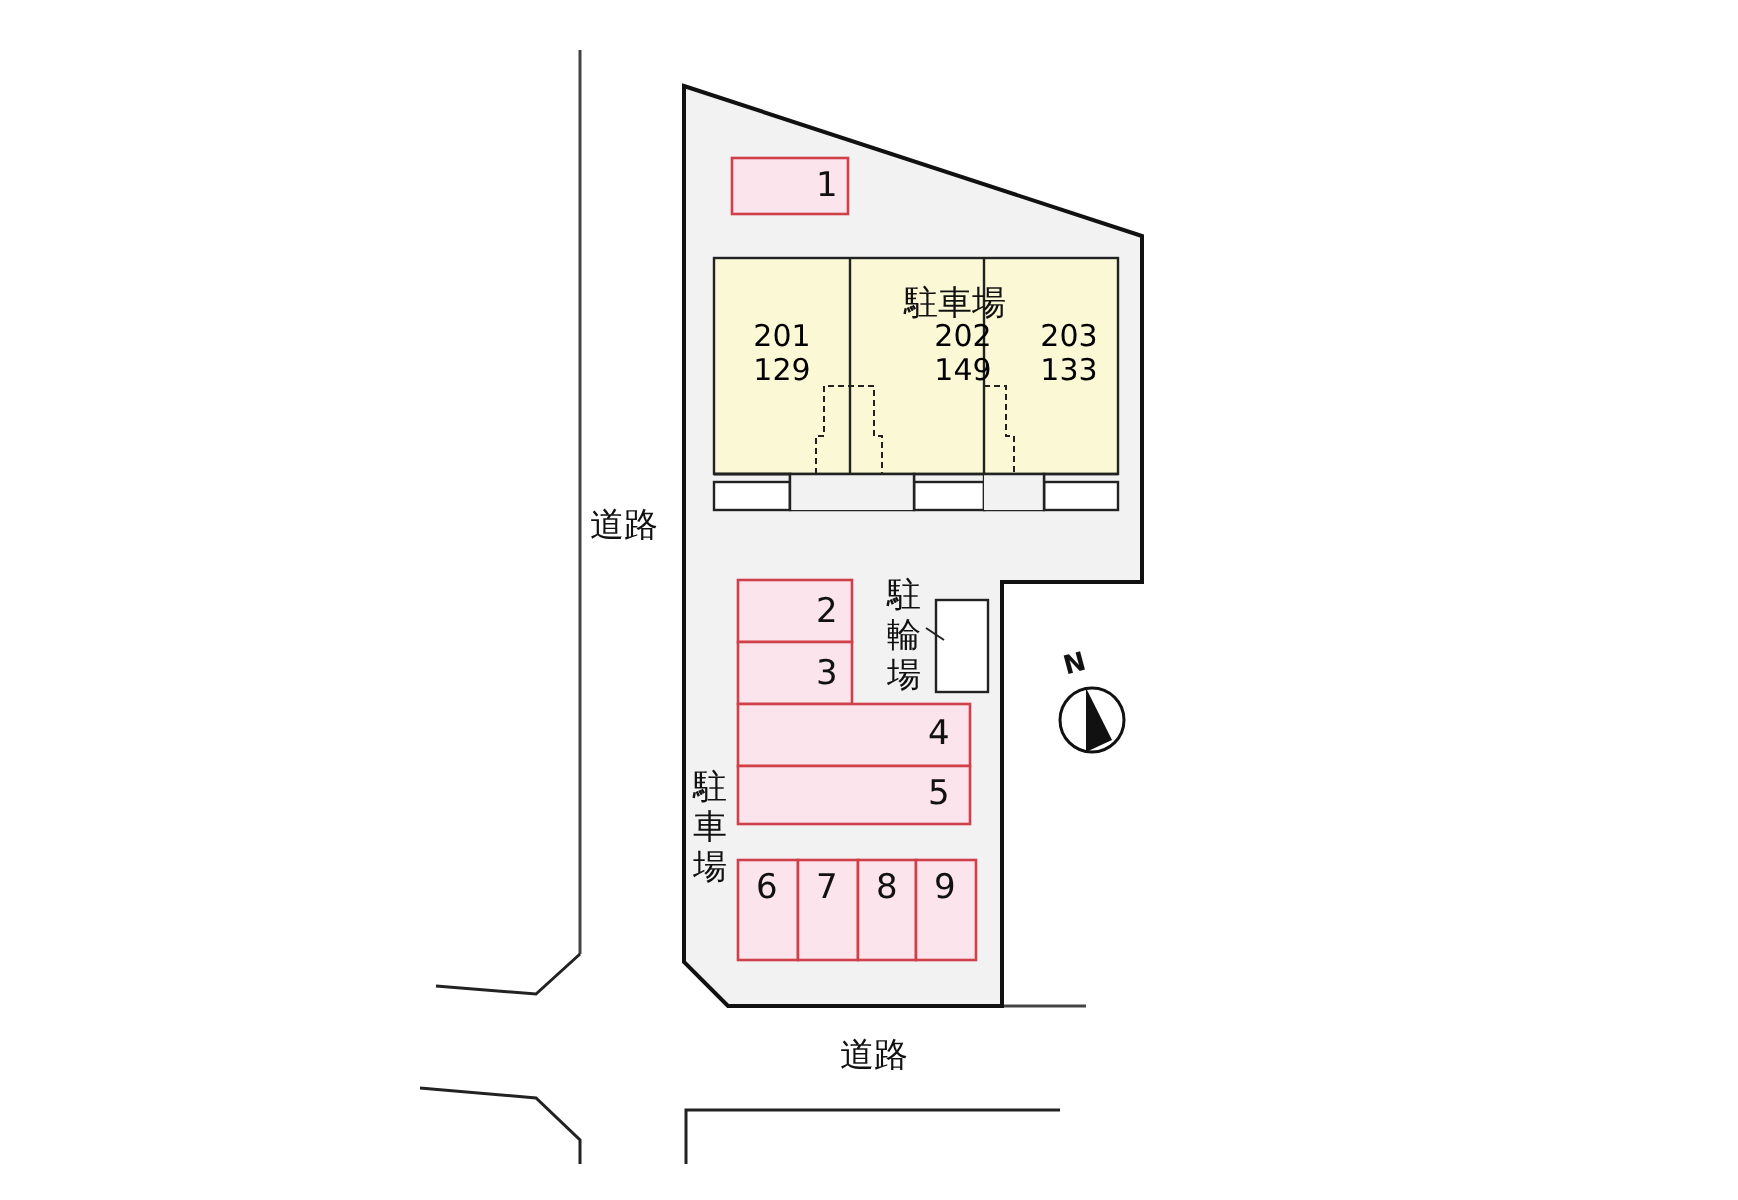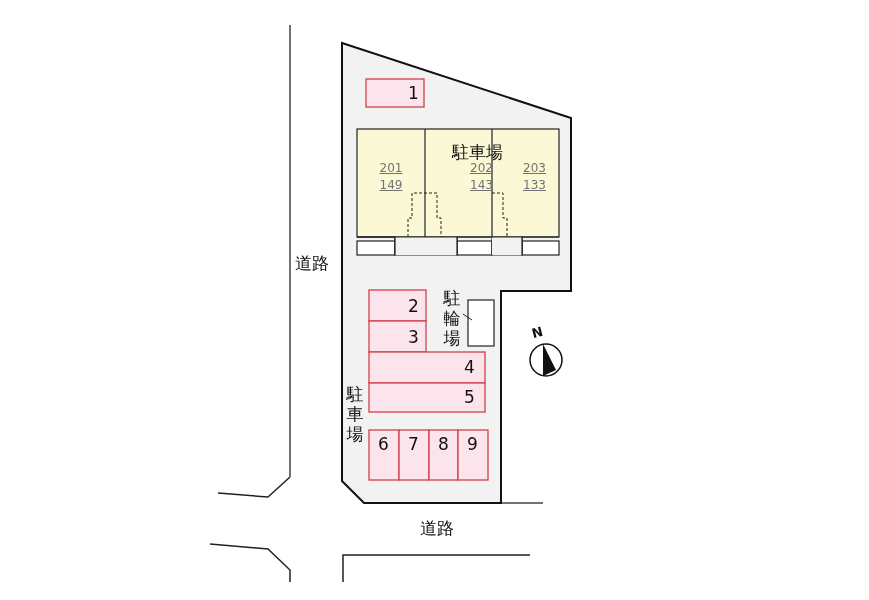--- a/index.html
+++ b/index.html
@@ -2,21 +2,21 @@
 <html><head>
 <meta charset="utf-8">
 <style>
   html, body { margin:0; padding:0; background:#ffffff; }
   body { width:869px; height:600px; position:relative; overflow:hidden;
          font-family:"DejaVu Sans", "Liberation Sans", sans-serif; }
   svg { position:absolute; left:0; top:0; }
   .lbl { position:absolute; color:#111; font-size:17px; line-height:1; }
   .vlbl { position:absolute; color:#111; font-size:17px; line-height:20px; width:18px; text-align:center; }
   .num { position:absolute; font-size:17px; color:#111; line-height:1; }
-  .unit { position:absolute; font-size:12px; color:#737373; line-height:17px; text-align:center;text-decoration:underline; }
+  .unit { position:absolute; font-size:15px; color:#000000; line-height:17px; text-align:center; }
 </style>
 </head>
 <body>
 
 <svg width="869" height="600" viewBox="0 0 869 600">
 
   <line x1="290" y1="25" x2="290" y2="477" stroke="#444" stroke-width="1.5"></line>
   <polyline points="218,493 268,497 290,477" fill="none" stroke="#222" stroke-width="1.5"></polyline>
   <polyline points="210,544 268,549 290,570 290,582" fill="none" stroke="#222" stroke-width="1.5"></polyline>
   <polyline points="343,582 343,555 530,555" fill="none" stroke="#222" stroke-width="1.5"></polyline>
@@ -79,25 +79,25 @@
 <div class="vlbl" style="left:443px; top:288px;">
   <div>駐</div>
   <div>輪</div>
   <div>場</div>
 </div>
 
 <div class="lbl" style="left:532px; top:326px; font-size:13px; font-weight:bold; transform:rotate(-15deg);">N</div>
 
 <div class="unit" style="left:357px; top:160px; width:68px;">
   <div>201</div>
-  <div>149</div>
+  <div>129</div>
 </div>
 <div class="unit" style="left:448px; top:160px; width:67px;">
   <div>202</div>
-  <div>143</div>
+  <div>149</div>
 </div>
 <div class="unit" style="left:492px; top:160px; width:85px;">
   <div>203</div>
   <div>133</div>
 </div>
 
 <div class="num" style="left:408px; top:85px;">1</div>
 <div class="num" style="left:408px; top:298px;">2</div>
 <div class="num" style="left:408px; top:329px;">3</div>
 <div class="num" style="left:464px; top:359px;">4</div>

